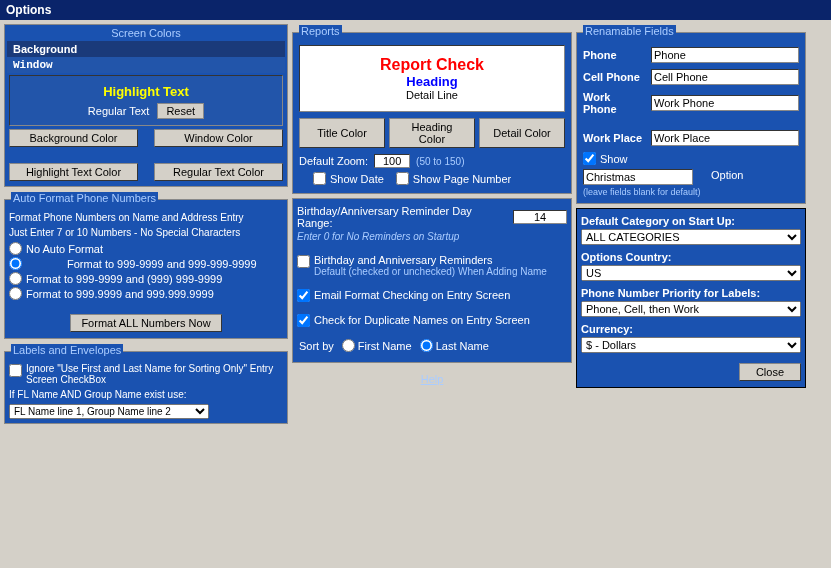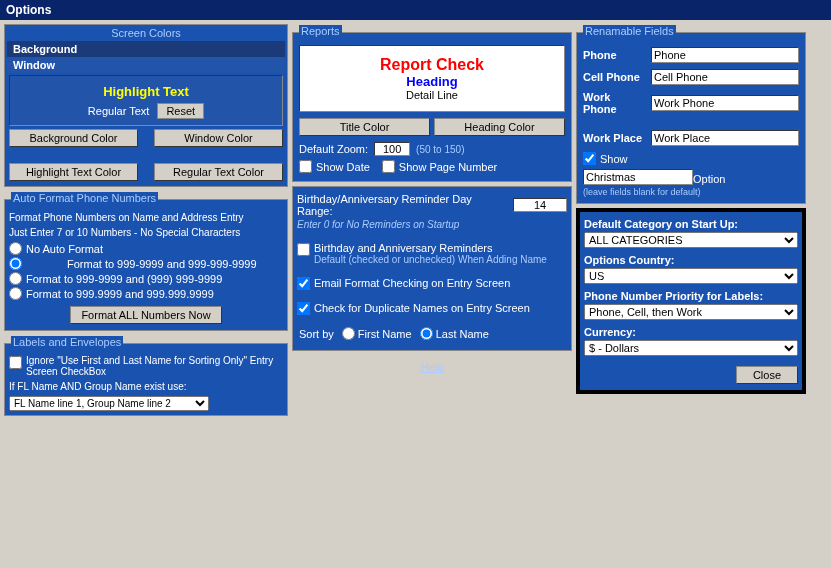--- a/index.html
+++ b/index.html
@@ -49,20 +49,21 @@
       font-weight: bold;
       padding: 2px 6px;
       font-size: 11px;
     }
     .window-bar {
       background: #2255aa;
       color: white;
       font-weight: bold;
       padding: 2px 6px;
       font-size: 11px;
+      font-family: Liberation Mono, monospace;
     }
     .preview-area {
       background: #2255aa;
       border: 1px inset #888;
       margin: 2px;
       padding: 8px 4px 6px 4px;
       text-align: center;
     }
     .highlight-text {
       color: #ffff00;
@@ -132,21 +133,21 @@
       margin: 2px 0;
     }
     .radio-row input[type=radio] { margin: 0; }
     .format-btn {
       background: #d4d0c8;
       border: 1px outset #888;
       padding: 2px 10px;
       font-size: 11px;
       cursor: pointer;
       display: block;
-      margin: 6px auto 2px auto;
+      margin: 14px auto 2px auto;
     }
     
     .labels-box {
       border: 1px solid #888;
       background: #1a52b0;
       padding: 4px;
       position: relative;
     }
     .labels-title {
       position: absolute;
@@ -258,21 +259,21 @@
     .zoom-range {
       color: #aaccff;
       font-size: 10px;
     }
     .show-row {
       display: flex;
       align-items: center;
       gap: 12px;
       color: white;
       font-size: 11px;
-      margin: 4px 2px;
+      margin: 4px 16px;
     }
     .show-check {
       display: flex;
       align-items: center;
       gap: 4px;
     }
     
     .birthday-box {
       border: 1px solid #888;
       background: #1a52b0;
@@ -368,43 +369,43 @@
     .show-checkbox-row {
       display: flex;
       align-items: center;
       gap: 4px;
       color: white;
       font-size: 11px;
       margin: 6px 2px 4px 2px;
     }
     .christmas-row {
       display: flex;
-      align-items: flex-end;
-      gap: 0;
+      align-items: flex-start;
+      gap: 18px;
       margin: 2px 2px 2px 2px;
     }
     .christmas-input {
       width: 110px;
       font-size: 11px;
       border: 1px inset #888;
       background: white;
       padding: 1px 2px;
     }
     .option-label {
       color: white;
       font-size: 11px;
     }
     .default-note {
       color: #aaccff;
       font-size: 9px;
       margin: 2px 2px;
     }
     
     .defaults-box {
-      border: 4px solid #000000;
+      border: 1px solid #000000;
       background: #1a52b0;
       padding: 6px 4px;
     }
     .def-row-label {
       color: white;
       font-size: 11px;
       font-weight: bold;
       margin-bottom: 2px;
     }
     .def-select {
@@ -501,20 +502,21 @@
     <div class="reports-box" style="margin-top:8px;">
       <span class="reports-title">Reports</span>
       <div class="report-preview">
         <div class="report-title-text">Report Check</div>
         <div class="report-heading-text">Heading</div>
         <div class="report-detail-text">Detail Line</div>
       </div>
       <div class="report-color-btns">
         <button class="report-color-btn">Title Color</button>
         <button class="report-color-btn">Heading Color</button>
+        <button class="report-color-btn">Detail Color</button>
       </div>
       <div class="zoom-row">
         <span>Default Zoom:</span>
         <input type="text" class="zoom-input" value="100" style="">
         <span class="zoom-range">(50 to 150)</span>
       </div>
       <div class="show-row">
         <div class="show-check">
           <input type="checkbox" style="">
           <span>Show Date</span>

